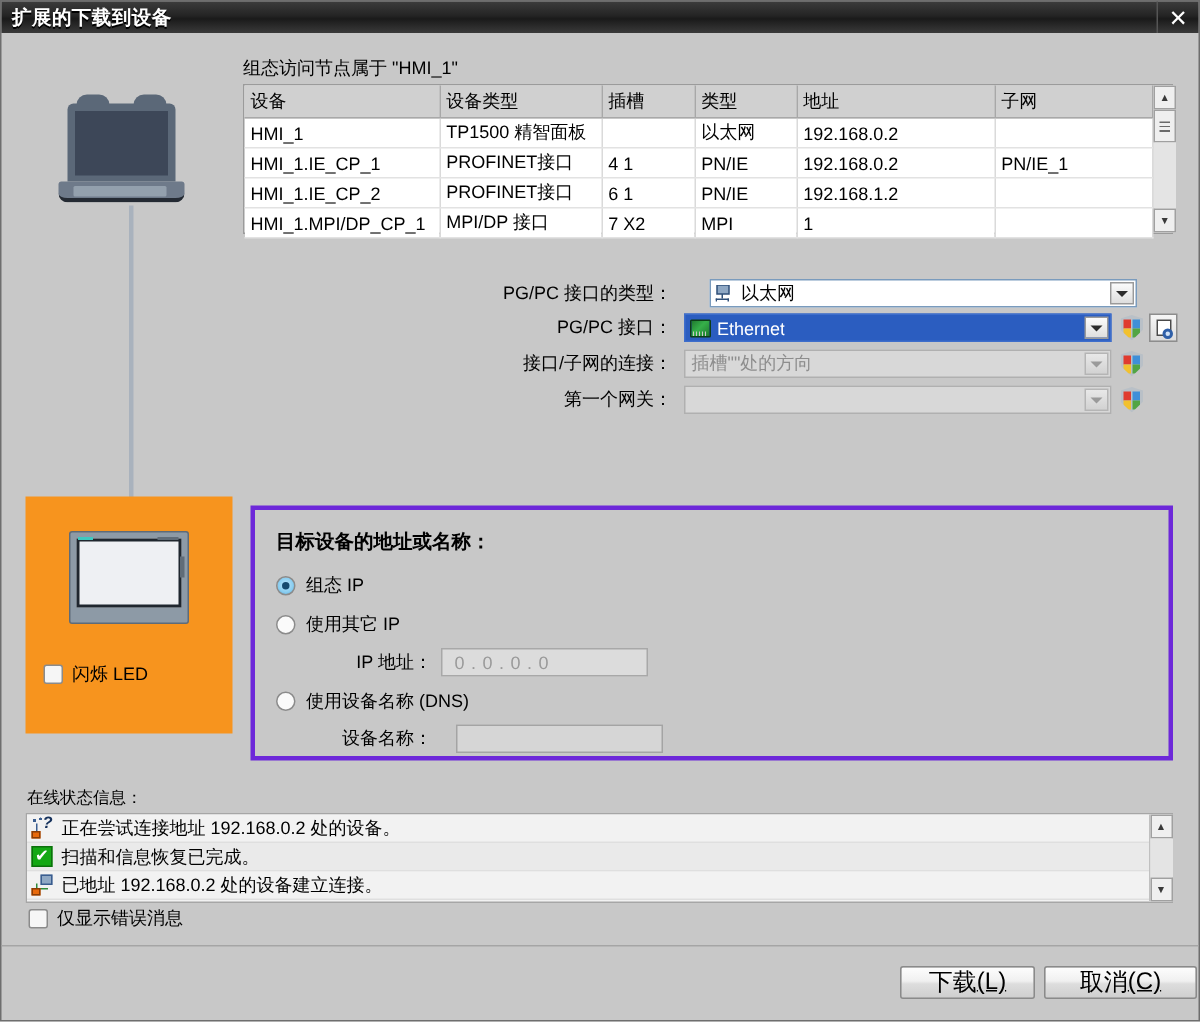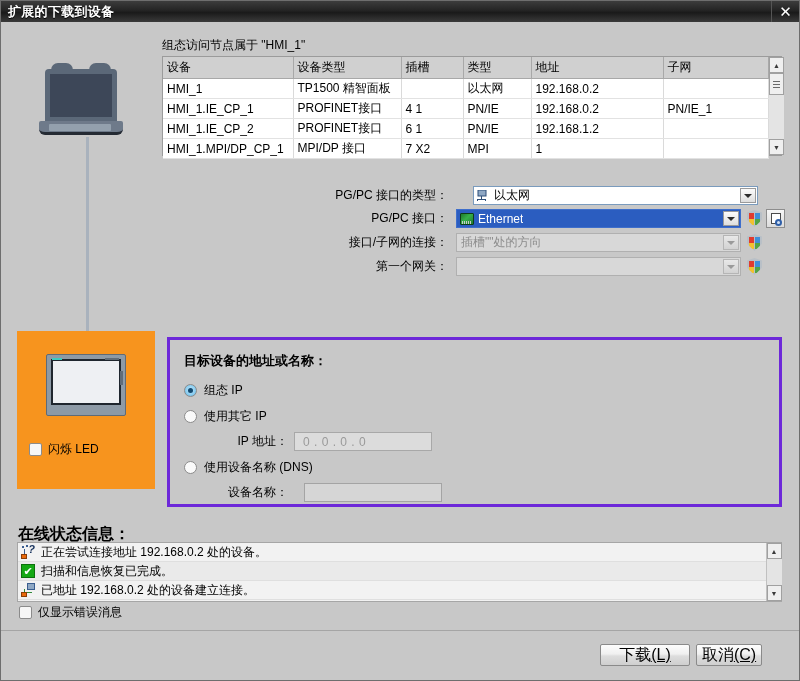--- a/index.html
+++ b/index.html
@@ -194,21 +194,21 @@
   .ipfield {
     width: 138px; height: 19px; background: #dcdcdc; border: 1px solid #a8a8a8;
     display: flex; align-items: center; color: #9a9a9a; font-size: 12px;
     letter-spacing: .5px; padding-left: 8px;
   }
   .namefield {
     width: 138px; height: 19px; background: #d6d6d6; border: 1px solid #a4a4a4;
   }
 
   
-  .status-title { position: absolute; left: 17px; top: 523px; font-size: 16px; font-weight: bold; }
+  .status-title { position: absolute; left: 17px; top: 523px; font-size: 11px; }
   .statuswrap {
     position: absolute; left: 16px; top: 541px; width: 765px; height: 60px;
     border: 1px solid #a6a6a6; background: #f2f2f2; display: flex;
   }
   .statuslist { flex: 1; }
   .strow {
     height: 19px; display: flex; align-items: center; gap: 6px;
     padding-left: 3px; border-bottom: 1px solid #dfdfdf; font-size: 12px;
     background: #f2f2f2;
   }
@@ -479,18 +479,18 @@
   <div class="errchk">
     <span class="chk"></span>
     <span>仅显示错误消息</span>
   </div>
 
   <div class="divider"></div>
   <div class="btn" style="position:absolute;left:599px;top:643px;width:90px;">
     <span>下载</span>
       <span class="u">(L)</span>
   </div>
-  <div class="btn" style="position:absolute;left:695px;top:643px;width:66px;">
+  <div class="btn" style="position:absolute;left:695px;top:643px;width:102px;">
     <span>取消</span>
       <span class="u">(C)</span>
   </div>
 
 </div>
 
 </body></html>

